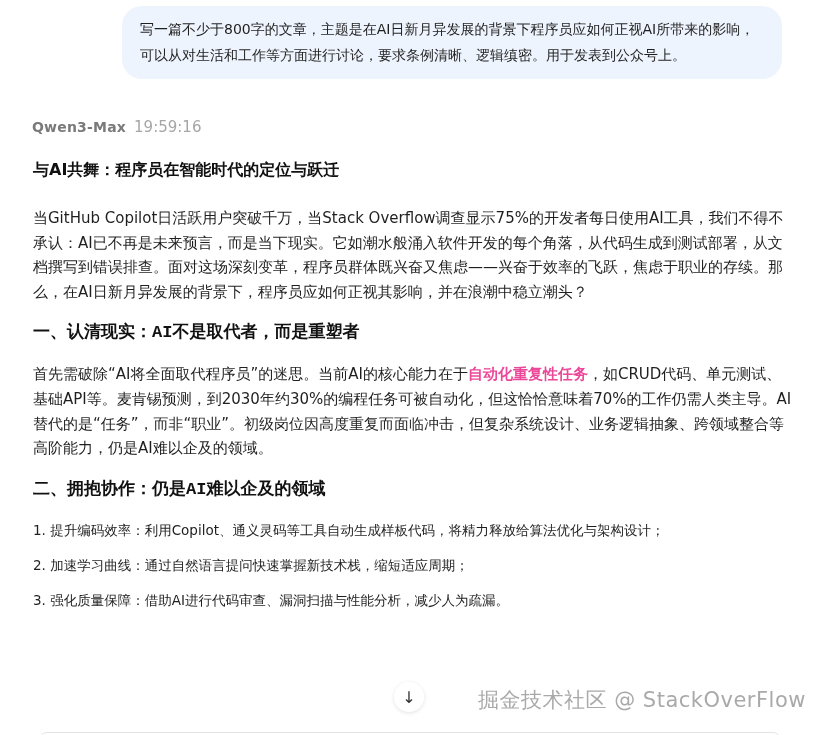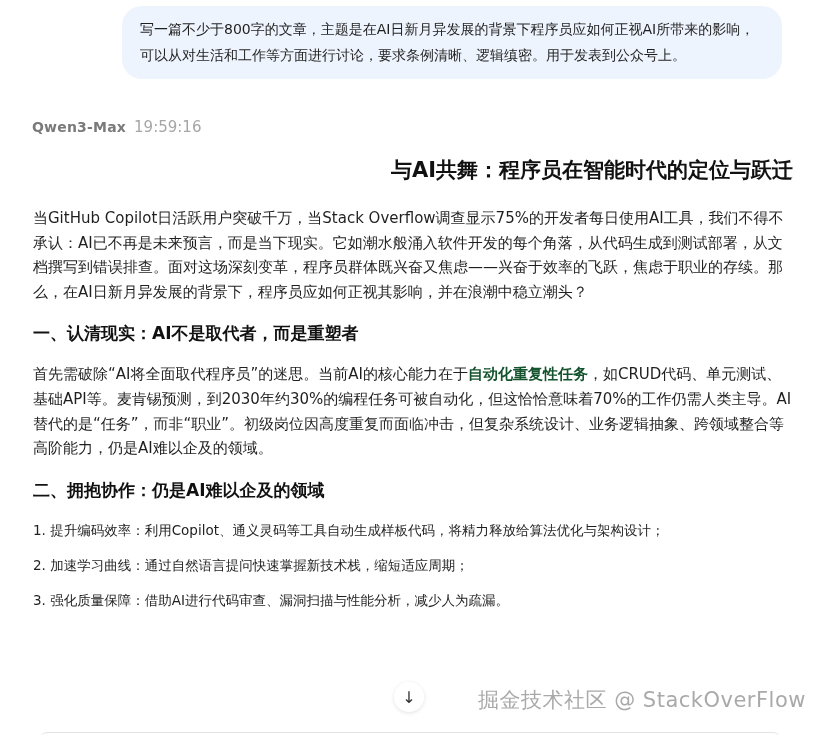--- a/index.html
+++ b/index.html
@@ -11,24 +11,24 @@
   .user-bubble {
     position:absolute; left:122px; top:6px; width:660px;
     background:#eef4fd; border-radius:20px;
     padding:10px 18px 11px 18px; box-sizing:border-box;
     font-size:14px; line-height:26px; color:#1f1f1f;
   }
   .meta { position:absolute; left:32px; top:118px; display:flex; align-items:baseline; gap:8px; }
   .model-name { font-size:14px; font-weight:bold; color:#7a7a7a; letter-spacing:0.2px; }
   .timestamp { font-size:15px; color:#a6a6a6; }
   .content { position:absolute; left:33px; top:152px; width:760px; }
-  h1.title { margin:0 0 18px 0; font-size:21px; font-weight:bold; color:#111; line-height:36px;text-align:right; }
-  h2.sec { margin:0 0 14px 0; font-size:17px; font-weight:bold; color:#111; line-height:30px; }
+  h1.title { margin:0 0 18px 0; font-size:16px; font-weight:bold; color:#111; line-height:36px; }
+  h2.sec { margin:0 0 14px 0; font-size:17px; font-weight:bold; color:#111; line-height:30px;font-family:Liberation Mono, monospace; }
   p.par { margin:0 0 14px 0; font-size:15px; line-height:24.6px; color:#1f1f1f; }
-  p.par b { font-weight:bold; color:#14532d;margin-top:18px; }
+  p.par b { font-weight:bold; color:#ec4899;margin-top:18px; }
   .li { font-size:13.5px; line-height:22px; margin:0 0 13px 0; color:#1f1f1f; }
   .scroll-btn {
     position:absolute; left:394px; top:682px; width:30px; height:30px;
     border-radius:50%; background:rgba(255,255,255,0.85);
     box-shadow:0 1px 4px rgba(0,0,0,0.12);
     display:flex; align-items:center; justify-content:center;
     font-size:16px; color:#333;
   }
   .watermark {
     position:absolute; left:478px; top:686px; font-size:21px; color:rgba(140,140,140,0.75);

